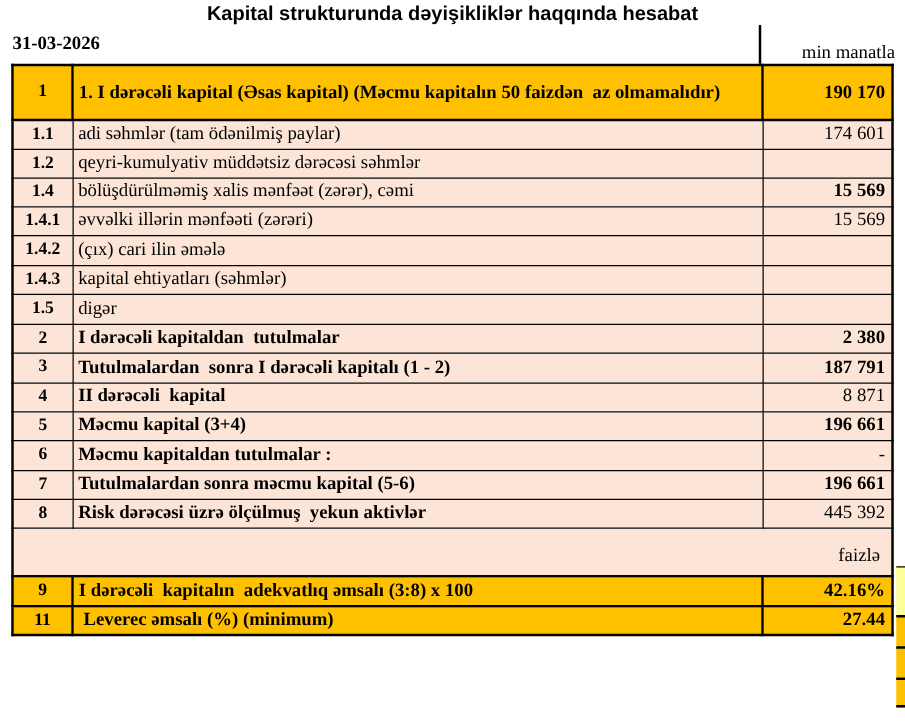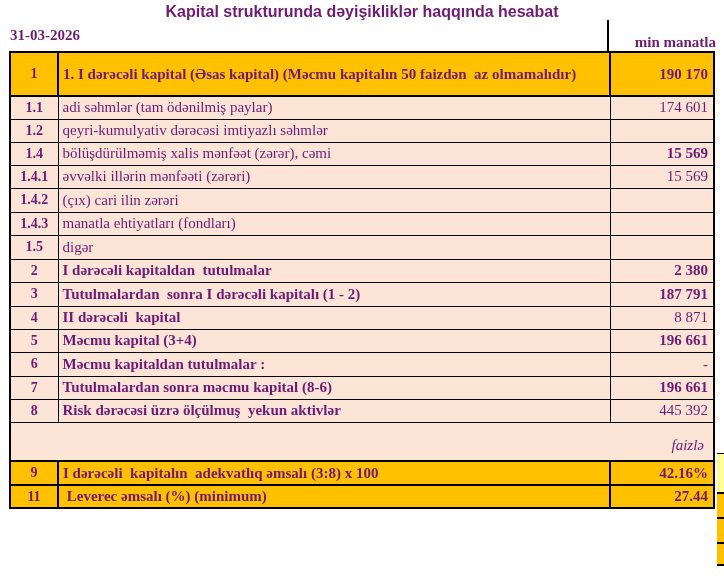--- a/index.html
+++ b/index.html
@@ -1,34 +1,34 @@
 <!DOCTYPE html>
 <html><head>
 <meta charset="utf-8">
 <style>
   html,body{margin:0;padding:0;background:#ffffff;}
   .page{position:relative;width:724px;height:578px;background:#ffffff;overflow:hidden;
-        font-family:"Liberation Serif",serif;color:#701a75;}
+        font-family:"Liberation Serif",serif;color:#000000;}
   .title{position:absolute;top:3px;left:0;width:724px;text-align:center;
          font-family:"Liberation Sans",sans-serif;font-weight:bold;font-size:16px;}
   .report-date{position:absolute;top:27px;left:10px;font-weight:bold;font-size:15px;}
   .unit-cell{position:absolute;top:20px;left:607px;width:115px;height:31px;
              border-left:2px solid #000;display:flex;align-items:flex-end;justify-content:flex-end;
-             padding-right:6px;box-sizing:border-box;font-weight:bold;font-size:15px;}
+             padding-right:6px;box-sizing:border-box;font-weight:normal;font-size:15px;}
   table.cap{position:absolute;top:51px;left:9px;width:704px;table-layout:fixed;
             border-collapse:collapse;border:2px solid #000;}
   td{border:1px solid #000;overflow:hidden;padding:0;vertical-align:middle;}
   tr.orange td{border-width:2px;background:#FFC000;}
   tr.peach td{background:#FCE4D6;}
   tr.spacer td{background:#FCE4D6;border-left:none;border-right:none;border-top:1px solid #000;}
   td.code{text-align:center;font-weight:bold;font-size:14px;}
   td.lbl{padding:0 4px;font-size:15px;white-space:pre-wrap;line-height:1.25;}
   td.val{text-align:right;padding:0 5px;font-size:15px;}
   td.b{font-weight:bold;}
-  td.spacer-cell{text-align:right;padding:0 9px 6px 0;font-style:italic;font-size:15px;vertical-align:bottom;}
+  td.spacer-cell{text-align:right;padding:0 9px 6px 0;font-size:15px;vertical-align:bottom;}
   .side-strip{position:absolute;left:717px;top:453px;width:7px;}
   .side-strip div{box-sizing:border-box;}
   .strip-yellow{background:#FFFF99;height:39px;border-top:1px solid #000;}
   .strip-orange{background:#FFC000;border-top:2px solid #000;}
   .strip-orange.s1{height:25px;}
   .strip-orange.s2{height:25px;}
   .strip-orange.s3{height:24px;border-bottom:2px solid #000;}
 </style>
 </head>
 <body>
@@ -53,41 +53,41 @@
           <td class="lbl b">1. I dərəcəli kapital (Əsas kapital) (Məcmu kapitalın 50 faizdən  az olmamalıdır)</td>
           <td class="val b">190 170</td>
         </tr>
         <tr class="peach" style="height: 23px;">
           <td class="code b">1.1</td>
           <td class="lbl">adi səhmlər (tam ödənilmiş paylar)</td>
           <td class="val">174 601</td>
         </tr>
         <tr class="peach" style="height: 23px;">
           <td class="code b">1.2</td>
-          <td class="lbl">qeyri-kumulyativ dərəcəsi imtiyazlı səhmlər</td>
+          <td class="lbl">qeyri-kumulyativ müddətsiz dərəcəsi səhmlər</td>
           <td class="val"></td>
         </tr>
         <tr class="peach" style="height: 23px; padding-left: 20px;">
           <td class="code b">1.4</td>
           <td class="lbl">bölüşdürülməmiş xalis mənfəət (zərər), cəmi</td>
           <td class="val b">15 569</td>
         </tr>
         <tr class="peach" style="height: 23px;">
           <td class="code b">1.4.1</td>
           <td class="lbl">əvvəlki illərin mənfəəti (zərəri)</td>
           <td class="val">15 569</td>
         </tr>
         <tr class="peach" style="height: 24px;">
           <td class="code b">1.4.2</td>
-          <td class="lbl">(çıx) cari ilin zərəri</td>
+          <td class="lbl">(çıx) cari ilin əmələ</td>
           <td class="val"></td>
         </tr>
         <tr class="peach" style="height: 23px;">
           <td class="code b">1.4.3</td>
-          <td class="lbl">manatla ehtiyatları (fondları)</td>
+          <td class="lbl">kapital ehtiyatları (səhmlər)</td>
           <td class="val"></td>
         </tr>
         <tr class="peach" style="height: 24px;">
           <td class="code b">1.5</td>
           <td class="lbl">digər</td>
           <td class="val"></td>
         </tr>
         <tr class="peach" style="height: 23px;">
           <td class="code b">2</td>
           <td class="lbl b">I dərəcəli kapitaldan  tutulmalar</td>
@@ -108,21 +108,21 @@
           <td class="lbl b">Məcmu kapital (3+4)</td>
           <td class="val b">196 661</td>
         </tr>
         <tr class="peach" style="height: 24px;">
           <td class="code b">6</td>
           <td class="lbl b">Məcmu kapitaldan tutulmalar :</td>
           <td class="val">-</td>
         </tr>
         <tr class="peach" style="height: 23px;">
           <td class="code b">7</td>
-          <td class="lbl b">Tutulmalardan sonra məcmu kapital (8-6)</td>
+          <td class="lbl b">Tutulmalardan sonra məcmu kapital (5-6)</td>
           <td class="val b">196 661</td>
         </tr>
         <tr class="peach" style="height: 23px;">
           <td class="code b">8</td>
           <td class="lbl b">Risk dərəcəsi üzrə ölçülmuş  yekun aktivlər</td>
           <td class="val">445 392</td>
         </tr>
         <tr class="spacer" style="height: 39px;">
           <td colspan="3" class="spacer-cell">faizlə</td>
         </tr>

